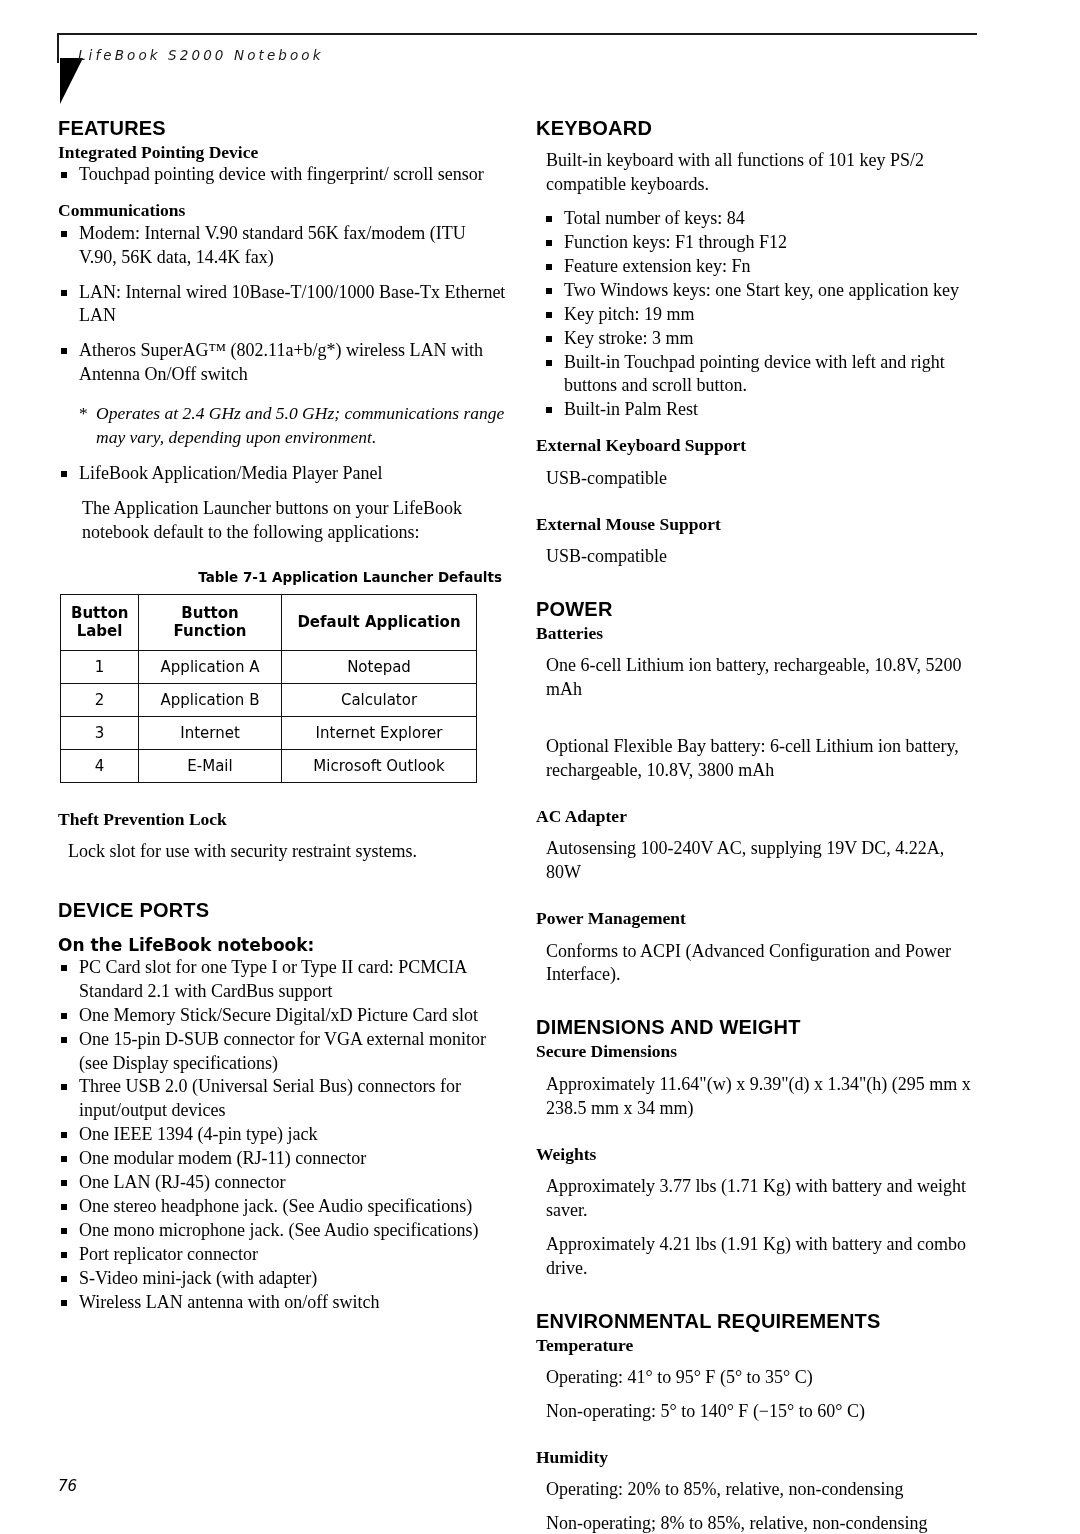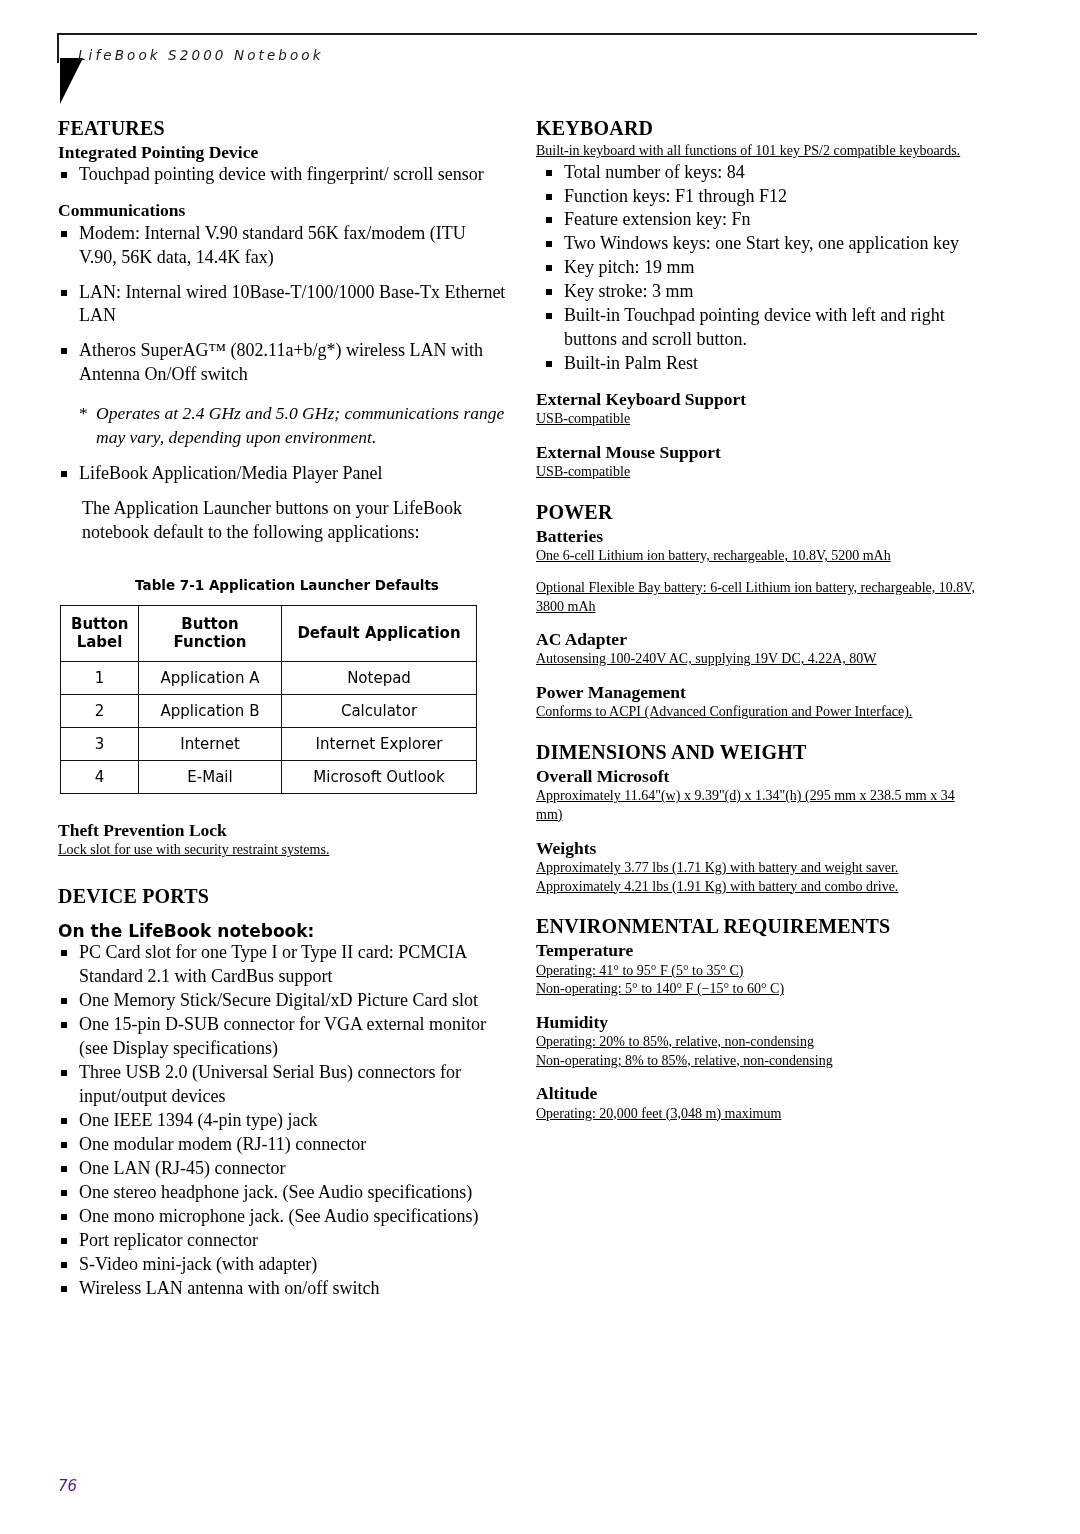--- a/index.html
+++ b/index.html
@@ -62,21 +62,21 @@
   
   .column {
     position: absolute;
     top: 118px;
   }
   #left-column  { left: 58px;  width: 448px; }
   #right-column { left: 536px; width: 448px; }
 
   
   .section-heading {
-    font-family: Liberation Serif, serif;
+    font-family: Liberation Sans, sans-serif;
     font-weight: 700;
     font-size: 20px;
     letter-spacing: 0.2px;
     line-height: 1.05;
     margin: 0 0 3px 0;
   }
   .sub-heading {
     font-family: "Liberation Serif", serif;
     font-weight: 700;
     font-size: 17.5px;
@@ -85,24 +85,23 @@
   }
   .sub-heading-sans {
     font-family: "DejaVu Sans", sans-serif;
     font-weight: 700;
     font-size: 17px;
     line-height: 1.2;
     margin: 0;
   }
   .body-text {
     font-family: "Liberation Serif", serif;
-    font-size: 14px;
+    font-size: 18px;
     line-height: 1.33;
-    margin: 0;
-    text-decoration: underline;
+    margin: 10px;
   }
   .spacer-sm { height: 13px; }
   .spacer-md { height: 20px; }
   .spacer-lg { height: 26px; }
 
   
   ul.bullets {
     list-style: none;
     margin: 0;
     padding: 0;
@@ -151,22 +150,22 @@
     line-height: 1.33;
     margin: 0;
     padding-left: 24px;
   }
 
   
   .table-caption {
     font-family: "DejaVu Sans", sans-serif;
     font-weight: 700;
     font-size: 13.5px;
-    text-align: center;
-    margin: 12px;
+    text-align: right;
+    margin: 4px;
     padding-left: 10px;
   }
   table.launcher-table {
     border-collapse: collapse;
     width: 416px;
     margin: 9px 0 0 2px;
     table-layout: fixed;
   }
   table.launcher-table th,
   table.launcher-table td {
@@ -190,21 +189,21 @@
   table.launcher-table td.cell-left { text-align: center; }
 
   
   #page-number {
     position: absolute;
     left: 58px;
     top: 1477px;
     font-family: "DejaVu Sans", sans-serif;
     font-style: italic;
     font-size: 15px;
-    color: #4c1d95;
+    color: #000000;
   }
 </style>
 </head>
 <body>
 
 <div id="page-header">
   <div id="header-rule"></div>
   <div id="header-rule-tick"></div>
   <div id="header-triangle">
     <svg width="24" height="46" viewBox="0 0 24 46" xmlns="http://www.w3.org/2000/svg">
@@ -359,21 +358,21 @@
 
   <div class="spacer-sm"></div>
 
   <h2 class="sub-heading">Power Management</h2>
   <p class="body-text">Conforms to ACPI (Advanced Configuration and Power Interface).</p>
 
   <div class="spacer-md"></div>
 
   <h1 class="section-heading">DIMENSIONS AND WEIGHT</h1>
 
-  <h2 class="sub-heading">Overall Microsoft</h2>
+  <h2 class="sub-heading">Secure Dimensions</h2>
   <p class="body-text">Approximately 11.64"(w) x 9.39"(d) x 1.34"(h) (295 mm x 238.5 mm x 34 mm)</p>
 
   <div class="spacer-sm"></div>
 
   <h2 class="sub-heading">Weights</h2>
   <p class="body-text">Approximately 3.77 lbs (1.71 Kg) with battery and weight saver.</p>
   <p class="body-text">Approximately 4.21 lbs (1.91 Kg) with battery and combo drive.</p>
 
   <div class="spacer-md"></div>
 

